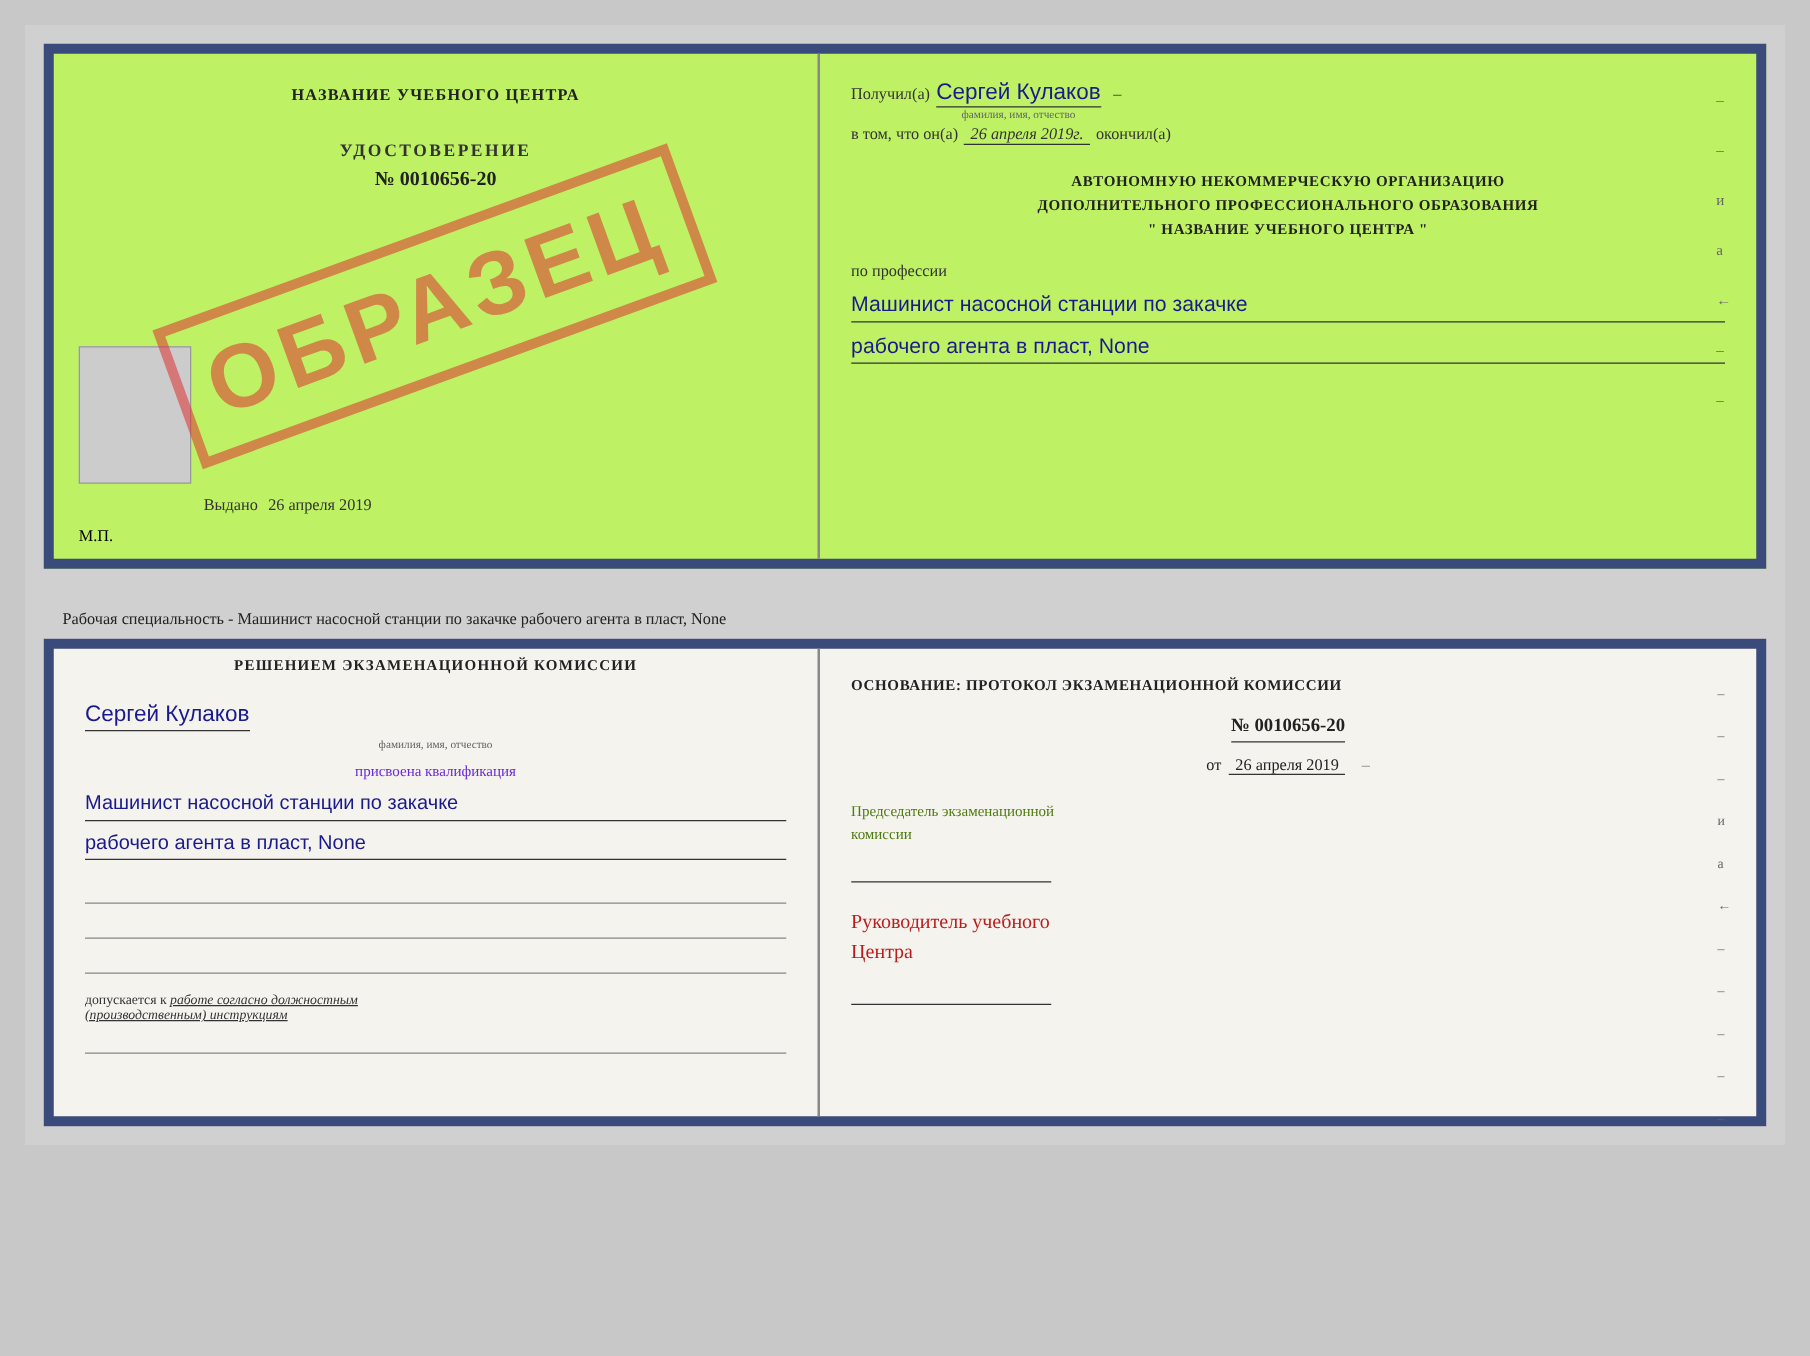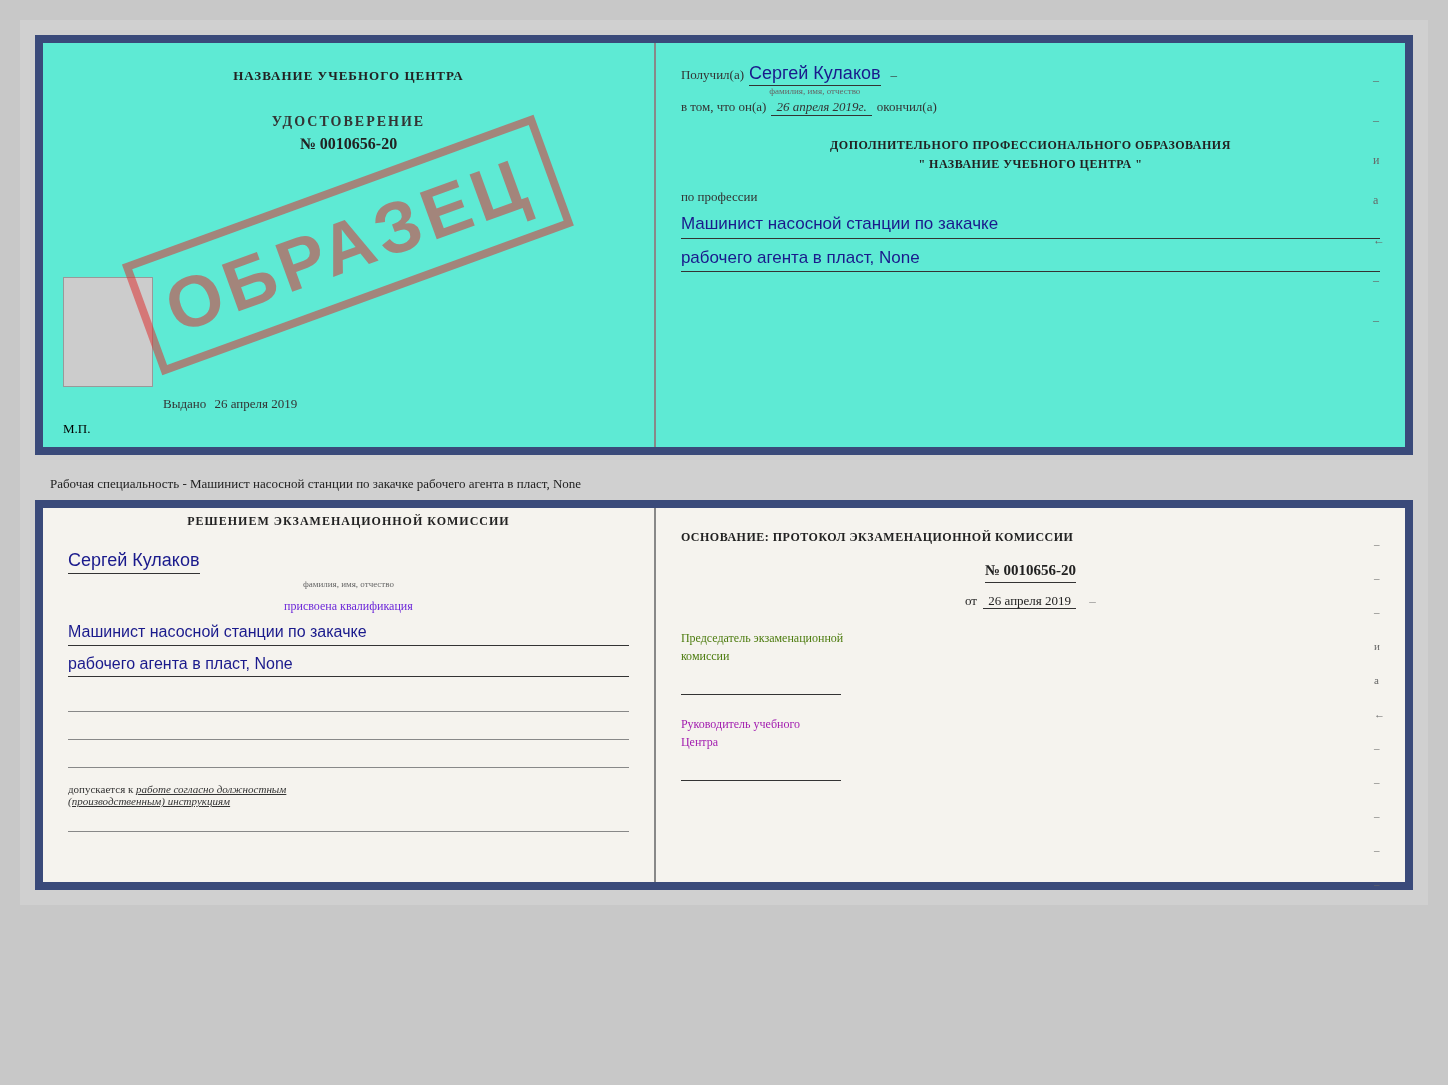--- a/index.html
+++ b/index.html
@@ -12,23 +12,23 @@
     }
 
     .page-container {
       background: #d0d0d0;
       padding: 15px;
     }
 
     
     .top-document {
       display: flex;
-      background: #5eead4;
+      background: #bef264;
       border: 8px solid #3a4a7a;
-      margin-bottom: 13px;
+      margin-bottom: 24px;
       position: relative;
       min-height: 420px;
     }
 
     .top-left {
       width: 45%;
       border-right: 2px solid #888;
       padding: 25px 20px;
       position: relative;
       overflow: hidden;
@@ -345,22 +345,22 @@
       height: 25px;
       width: 160px;
       margin-top: 5px;
     }
 
     .rukovoditel-block {
       margin-top: 15px;
     }
 
     .rukovoditel-label {
-      font-size: 12px;
-      color: #a21caf;
+      font-size: 16px;
+      color: #b91c1c;
       line-height: 1.5;
     }
 
   </style>
 </head>
 <body>
 
 <div class="page-container">
 
   <div class="top-document">
@@ -396,20 +396,21 @@
         <span style="margin-left:5px;">–</span>
       </div>
 
       <div class="date-line">
         <span>в том, что он(а)</span>
         <span class="date-value">26 апреля 2019г.</span>
         <span class="okonchil-text">окончил(а)</span>
       </div>
 
       <div class="org-block">
+        <div>АВТОНОМНУЮ НЕКОММЕРЧЕСКУЮ ОРГАНИЗАЦИЮ</div>
         <div>ДОПОЛНИТЕЛЬНОГО ПРОФЕССИОНАЛЬНОГО ОБРАЗОВАНИЯ</div>
         <div>"    НАЗВАНИЕ УЧЕБНОГО ЦЕНТРА    "</div>
       </div>
 
       <div class="po-professii">по профессии</div>
       <div class="profession-name">Машинист насосной станции по закачке</div>
       <div class="profession-name2">рабочего агента в пласт, None</div>
 
       <div style="position:absolute; right:20px; top:30px; display:flex; flex-direction:column; gap:25px; font-size:12px; color:#666;">
         <span>–</span>

